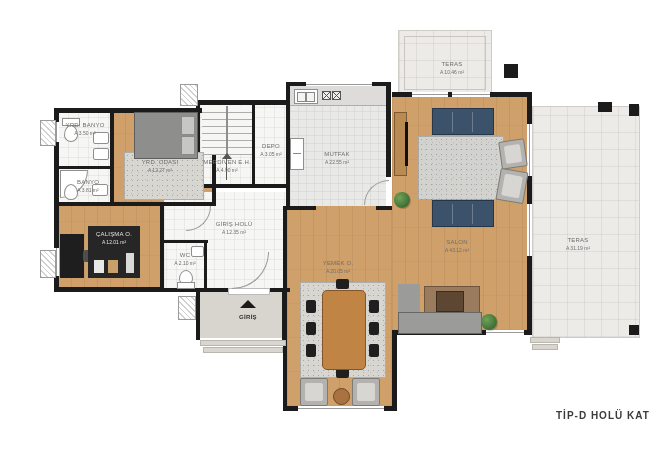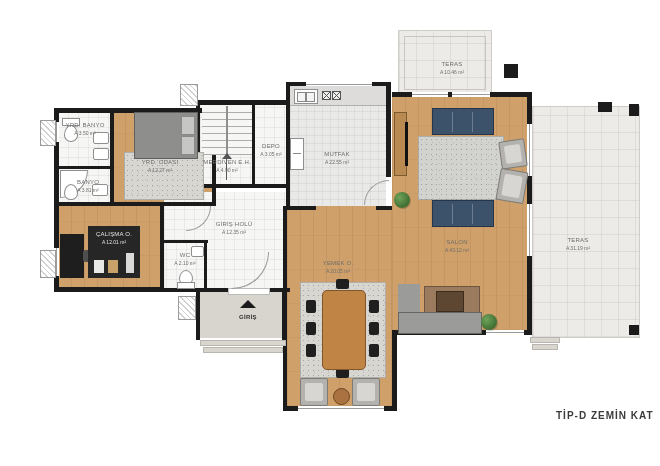--- a/index.html
+++ b/index.html
@@ -274,14 +274,14 @@
   </div>
   <div class="abs lbl" style="left:452px;top:68px;">
     <span class="lname">TERAS</span>
     <span class="larea">A 10.46 m²</span>
   </div>
   <div class="abs lbl" style="left:578px;top:244px;">
     <span class="lname">TERAS</span>
     <span class="larea">A 31.19 m²</span>
   </div>
 
-  <div class="abs title" style="left:556px;top:410px;">TİP-D  ZEMİN KAT</div>
+  <div class="abs title" style="left:556px;top:410px;">TİP-D  HOLÜ KAT</div>
 </div>
 
 </body></html>

